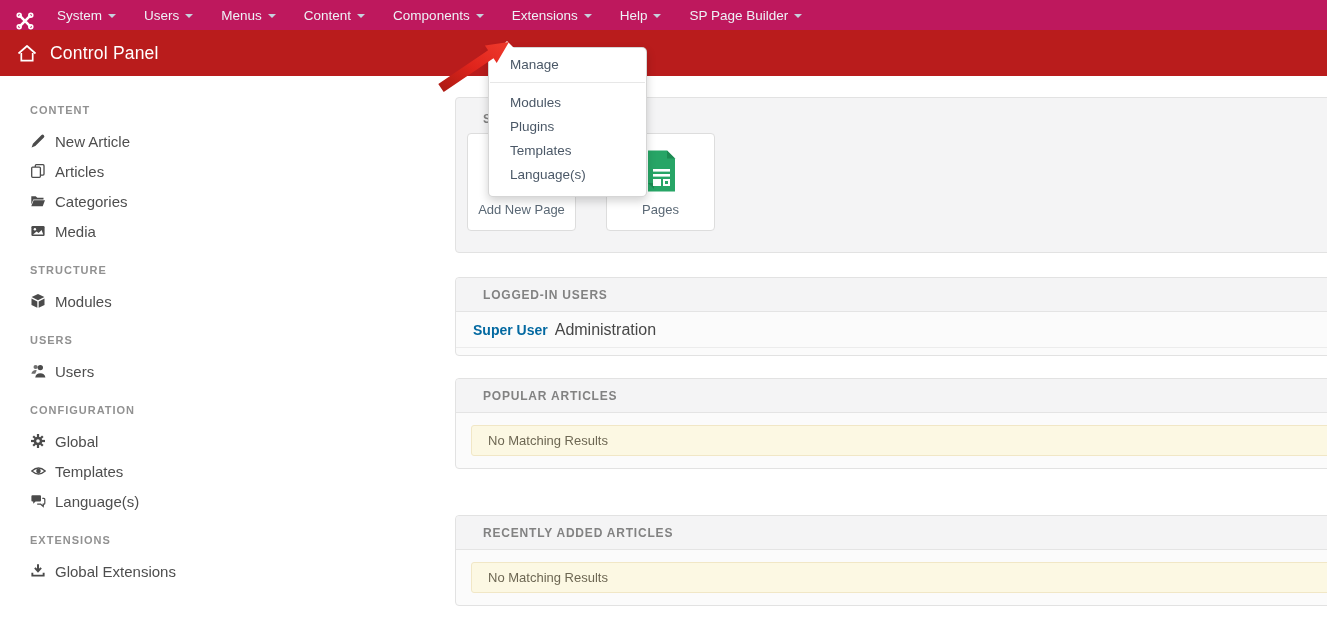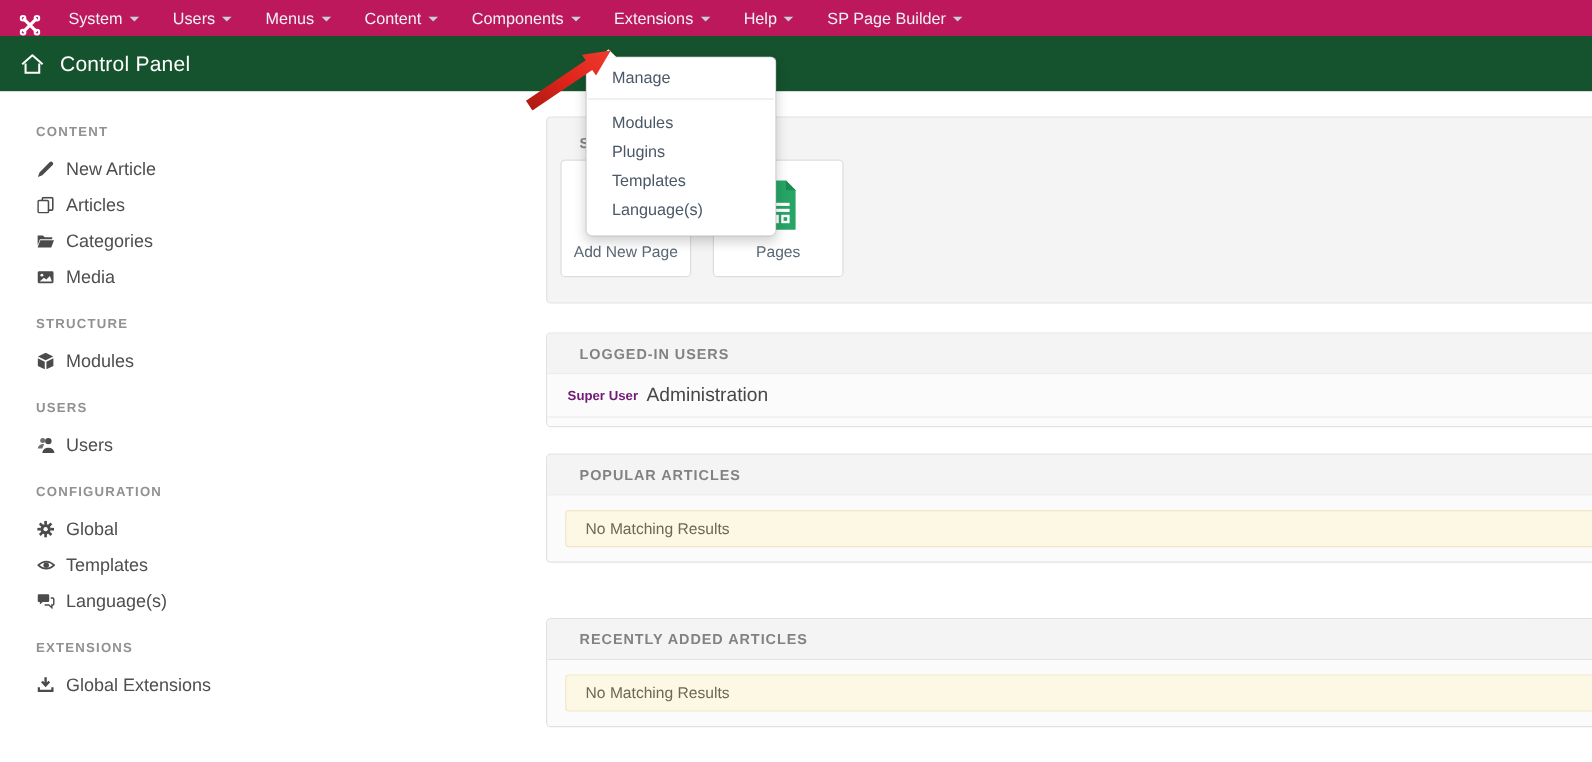--- a/index.html
+++ b/index.html
@@ -10,21 +10,21 @@
   .topnav { position:absolute; top:0; left:0; width:1327px; height:30px;
             background:#be185d; display:flex; align-items:flex-end; z-index:30; }
   .logo { margin:0 9px 0 16px; display:flex; align-items:center; cursor:pointer; }
   .nav-item { display:flex; align-items:center; gap:6px; padding:0 14px; height:30px;
               color:#eef2f7; font-size:13.5px; cursor:pointer; white-space:nowrap; }
   .caret { width:0; height:0; border-left:4px solid transparent;
            border-right:4px solid transparent; border-top:4px solid #c6d0dc; margin-top:2px; }
 
   
   .titlebar { position:absolute; top:30px; left:0; width:1327px; height:46px;
-              background:#14532d; color:#fff; display:flex; align-items:center; z-index:5; }
+              background:#b91c1c; color:#fff; display:flex; align-items:center; z-index:5; }
   .home-icon { margin:0 13px 0 17px; display:flex; }
   .page-title { font-size:17.5px; letter-spacing:.2px; }
 
   
   .sidebar { position:absolute; top:76px; left:0; width:455px; bottom:0;
              background:#fff; padding:20px 0 0 30px; }
   .sb-section { margin-bottom:10px; }
   .sb-header { font-size:11px; font-weight:bold; color:#919191; letter-spacing:1px;
                padding:8px 0 10px; }
   .sb-item { display:flex; align-items:center; height:30px; color:#4e4e4e;
@@ -37,28 +37,28 @@
            border:1px solid #e2e2e2; border-radius:4px; }
   .panel-header { height:34px; line-height:34px; background:#f4f4f5;
                   border-bottom:1px solid #e4e4e4; padding-left:27px; font-size:12px;
                   font-weight:bold; color:#828282; letter-spacing:.8px;
                   border-radius:4px 4px 0 0; }
   #site-panel { top:97px; height:156px; background:#f4f4f5; }
   #site-panel .panel-header { border-bottom:none; background:transparent; height:30px; line-height:30px; padding-top:6px; }
   .card { position:absolute; top:35px; width:109px; height:98px; background:#fff;
           border:1px solid #dddddd; border-radius:4px; text-align:center; cursor:pointer; }
   #card-add { left:11px; }
-  #card-pages { left:138px; }
+  #card-pages { left:150px; }
   .card-icon { margin-top:15px; display:inline-block; }
   .card-label { position:absolute; left:0; right:0; bottom:13px; font-size:13px; color:#5a6875; }
 
   #logged-panel { top:277px; height:79px; }
   .user-row { height:36px; display:flex; align-items:center; padding-left:17px;
               border-bottom:1px solid #ececec; background:#fbfbfb; }
-  .user-name { color:#701a75; font-weight:bold; font-size:11px; margin-right:7px; cursor:pointer; }
+  .user-name { color:#0369a1; font-weight:bold; font-size:14px; margin-right:7px; cursor:pointer; }
   .user-loc { font-size:16px; color:#474747; }
 
   #popular-panel { top:378px; height:91px; }
   #recent-panel  { top:515px; height:91px; }
   .alert { margin:12px 15px 0; height:31px; line-height:30px; background:#fcf8e3;
            border:1px solid #f1e7c6; border-radius:3px; padding-left:16px;
            font-size:13px; color:#6d6753; }
 
   
   .dropdown { position:absolute; left:488px; top:37px; width:159px; background:#fff;

